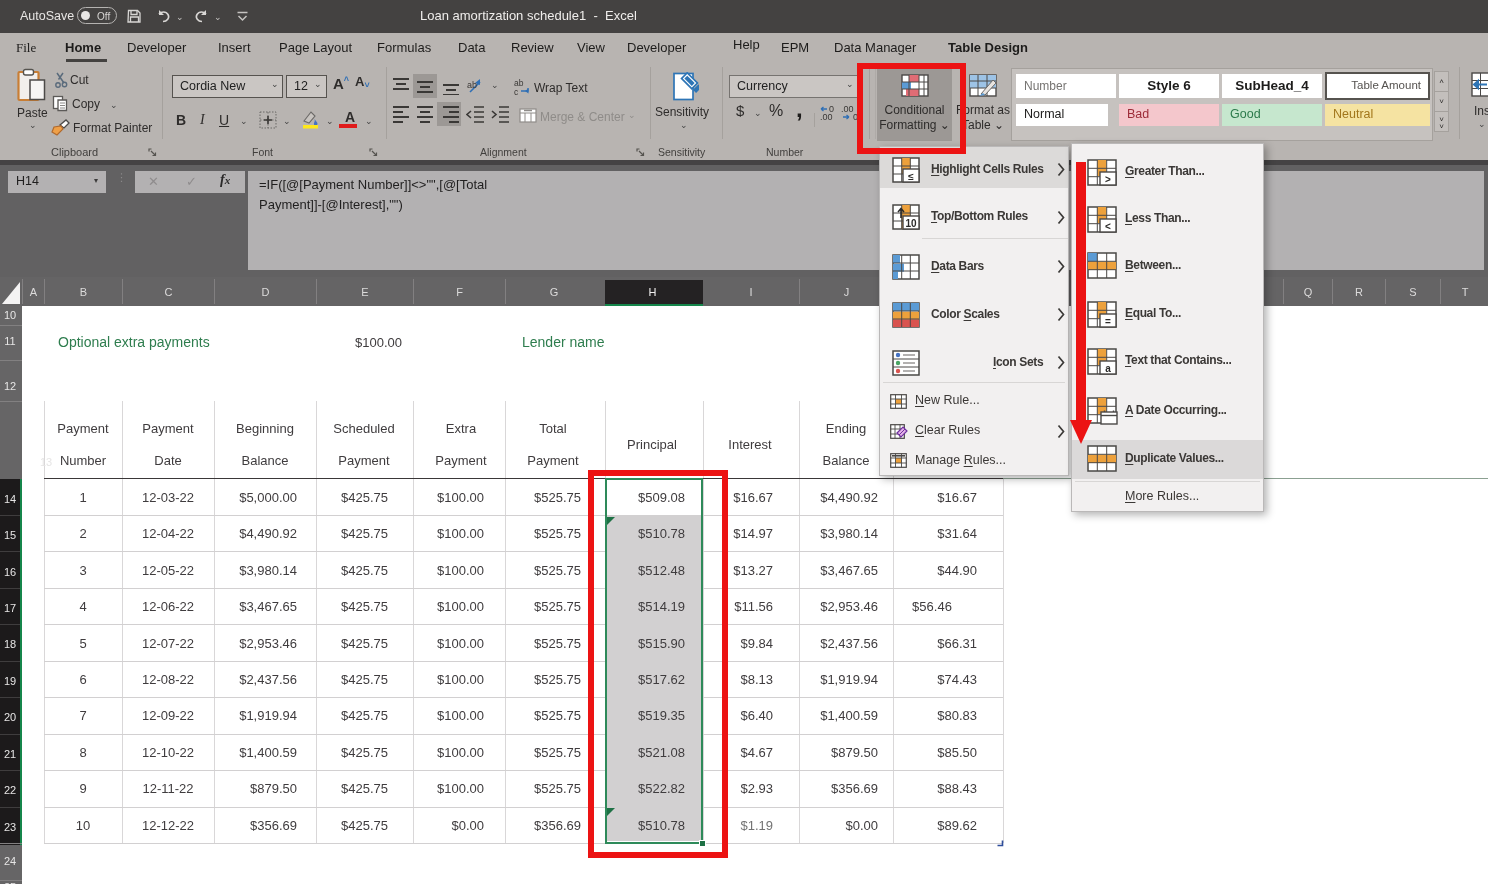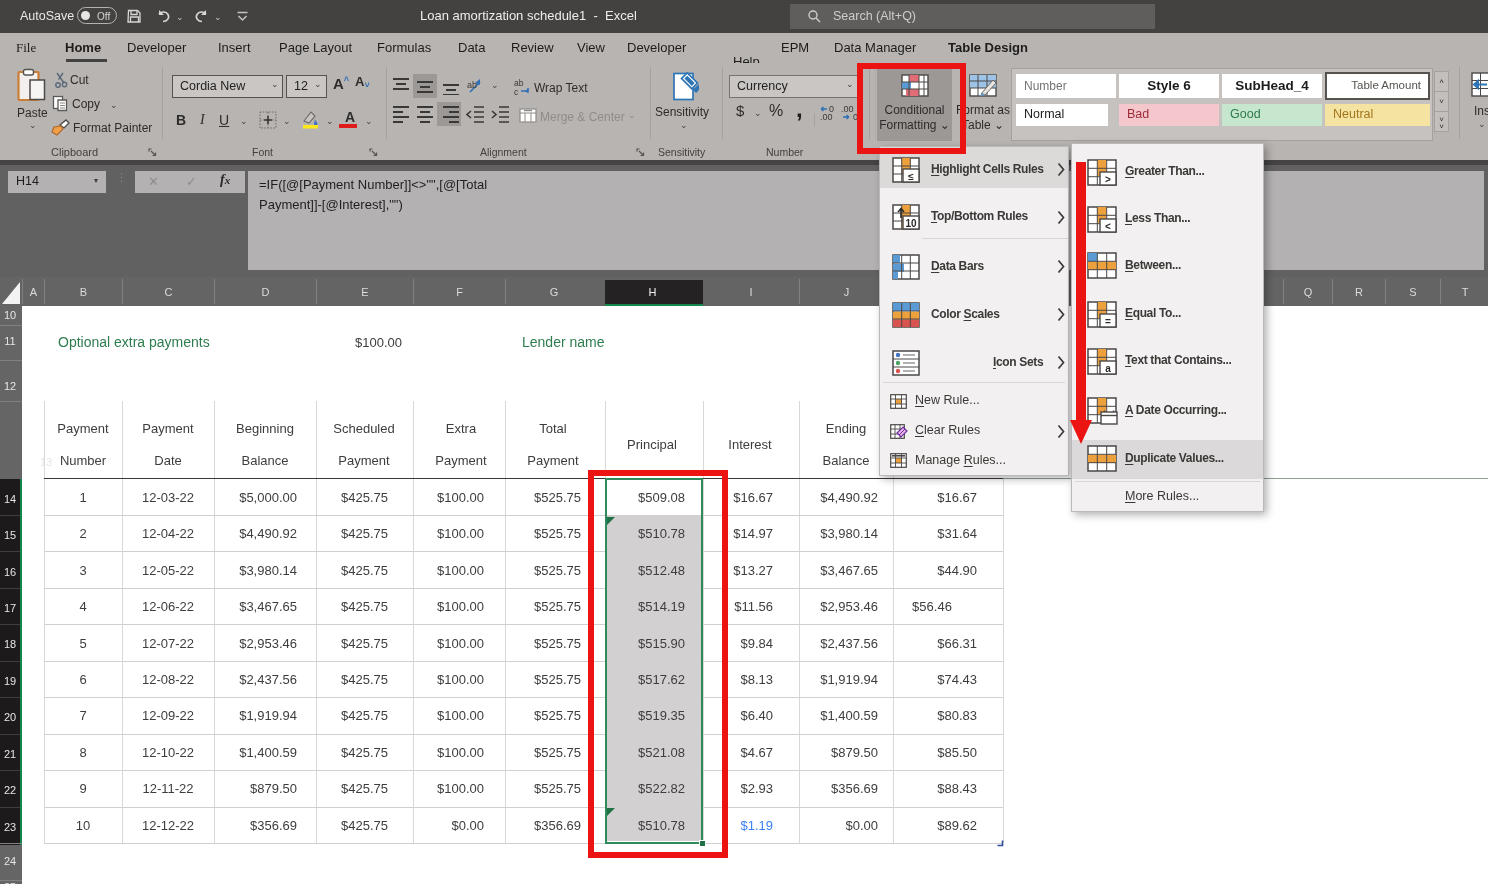--- a/index.html
+++ b/index.html
@@ -34,42 +34,35 @@
   <div class="abs" style="left:176px;top:12px;font-size:9px;color:#c5c3c1;">⌄</div>
   <svg class="abs" style="left:193px;top:8px;" width="17" height="17" viewBox="0 0 17 17">
       <path d="M13 6 C11 3.5 6 3 4 6.5 C2 10 5 13.5 9 13.5" fill="none" stroke="#d8d6d4" stroke-width="1.6"></path>
       <path d="M13 2 v5 h-5 z" fill="#d8d6d4"></path>
     </svg>
   <div class="abs" style="left:214px;top:12px;font-size:9px;color:#c5c3c1;">⌄</div>
   <svg class="abs" style="left:236px;top:11px;" width="13" height="11" viewBox="0 0 13 11">
       <path d="M1.5 1.5 h10 M2.5 5 l4 4 4 -4" stroke="#c5c3c1" stroke-width="1.5" fill="none"></path>
     </svg>
   <div class="abs" style="left:420px;top:8px;font-size:13px;color:#efedeb;">Loan amortization schedule1&nbsp;&nbsp;-&nbsp;&nbsp;Excel</div>
-  <div class="abs" style="left:790px;top:4px;width:365px;height:25px;background:#605e5c;">
-    <svg class="abs" style="left:17px;top:5px;" width="15" height="15" viewBox="0 0 15 15">
-        <circle cx="6" cy="6" r="4" fill="none" stroke="#cfcdcb" stroke-width="1.4"></circle>
-        <path d="M9 9 L13 13" stroke="#cfcdcb" stroke-width="1.4"></path>
-      </svg>
-    <div class="abs" style="left:43px;top:5px;font-size:12.5px;color:#cfcdcb;">Search (Alt+Q)</div>
-  </div>
 </div>
 
 <div class="abs" id="tabrow" style="left:0;top:33px;width:1488px;height:30px;background:#b8b4b1;color:#1d1c1b;font-size:13px;">
   <div class="abs" style="left:16px;top:7px;font-family:Liberation Serif, serif;">File</div>
   <div class="abs" style="left:65px;top:7px;font-weight:700;">Home</div>
   <div class="abs" style="left:66px;top:26px;width:41px;height:3px;background:#444240;"></div>
   <div class="abs" style="left:127px;top:7px;">Developer</div>
   <div class="abs" style="left:218px;top:7px;">Insert</div>
   <div class="abs" style="left:279px;top:7px;">Page Layout</div>
   <div class="abs" style="left:377px;top:7px;">Formulas</div>
   <div class="abs" style="left:458px;top:7px;">Data</div>
   <div class="abs" style="left:511px;top:7px;">Review</div>
   <div class="abs" style="left:577px;top:7px;">View</div>
   <div class="abs" style="left:627px;top:7px;">Developer</div>
-  <div class="abs" style="left:733px;top:21px;">Help</div>
+  <div class="abs" style="left:733px;top:4px;">Help</div>
   <div class="abs" style="left:781px;top:7px;">EPM</div>
   <div class="abs" style="left:834px;top:7px;">Data Manager</div>
   <div class="abs" style="left:948px;top:7px;font-weight:700;">Table Design</div>
 </div>
 
 <div class="abs" id="ribbon" style="left:0;top:63px;width:1488px;height:97px;background:#b8b4b1;color:#2e2c2b;">
 
   <div class="abs" style="left:162px;top:4px;width:1px;height:72px;background:#a5a19d;"></div>
   <div class="abs" style="left:386px;top:4px;width:1px;height:72px;background:#a5a19d;"></div>
   <div class="abs" style="left:650px;top:4px;width:1px;height:72px;background:#a5a19d;"></div>
@@ -447,21 +440,21 @@
   <div class="abs" style="left:683px;top:475.3px;width:90px;text-align:right;font-size:13px;color:#3f3c3e;">$2.93</div>
   <div class="abs" style="left:788px;top:475.3px;width:90px;text-align:right;font-size:13px;color:#3f3c3e;">$356.69</div>
   <div class="abs" style="left:887px;top:475.3px;width:90px;text-align:right;font-size:13px;color:#3f3c3e;">$88.43</div>
   <div class="abs" style="left:38px;top:511.8px;width:90px;text-align:center;font-size:13px;color:#3f3c3e;">10</div>
   <div class="abs" style="left:123px;top:511.8px;width:90px;text-align:center;font-size:13px;color:#3f3c3e;">12-12-22</div>
   <div class="abs" style="left:207px;top:511.8px;width:90px;text-align:right;font-size:13px;color:#3f3c3e;">$356.69</div>
   <div class="abs" style="left:298px;top:511.8px;width:90px;text-align:right;font-size:13px;color:#3f3c3e;">$425.75</div>
   <div class="abs" style="left:394px;top:511.8px;width:90px;text-align:right;font-size:13px;color:#3f3c3e;">$0.00</div>
   <div class="abs" style="left:491px;top:511.8px;width:90px;text-align:right;font-size:13px;color:#3f3c3e;">$356.69</div>
   <div class="abs" style="left:595px;top:511.8px;width:90px;text-align:right;font-size:13px;color:#3f3c3e;">$510.78</div>
-  <div class="abs" style="left:683px;top:511.8px;width:90px;text-align:right;font-size:13px;color:#3b82f6;">$1.19</div>
+  <div class="abs" style="left:683px;top:511.8px;width:90px;text-align:right;font-size:13px;color:#737373;">$1.19</div>
   <div class="abs" style="left:788px;top:511.8px;width:90px;text-align:right;font-size:13px;color:#3f3c3e;">$0.00</div>
   <div class="abs" style="left:887px;top:511.8px;width:90px;text-align:right;font-size:13px;color:#3f3c3e;">$89.62</div>
   <div class="abs" style="left:605px;top:171.5px;width:98px;height:366px;border:2px solid #2e8a5a;"></div>
   <div class="abs" style="left:699px;top:533.5px;width:7px;height:7px;background:#1e7145;border:1px solid #fff;"></div>
   <svg class="abs" style="left:607px;top:210.5px;" width="8" height="8" viewBox="0 0 8 8">
       <path d="M0 0 H8 L0 8 z" fill="#1e7145"></path>
     </svg>
   <svg class="abs" style="left:607px;top:502px;" width="8" height="8" viewBox="0 0 8 8">
       <path d="M0 0 H8 L0 8 z" fill="#1e7145"></path>
     </svg>

